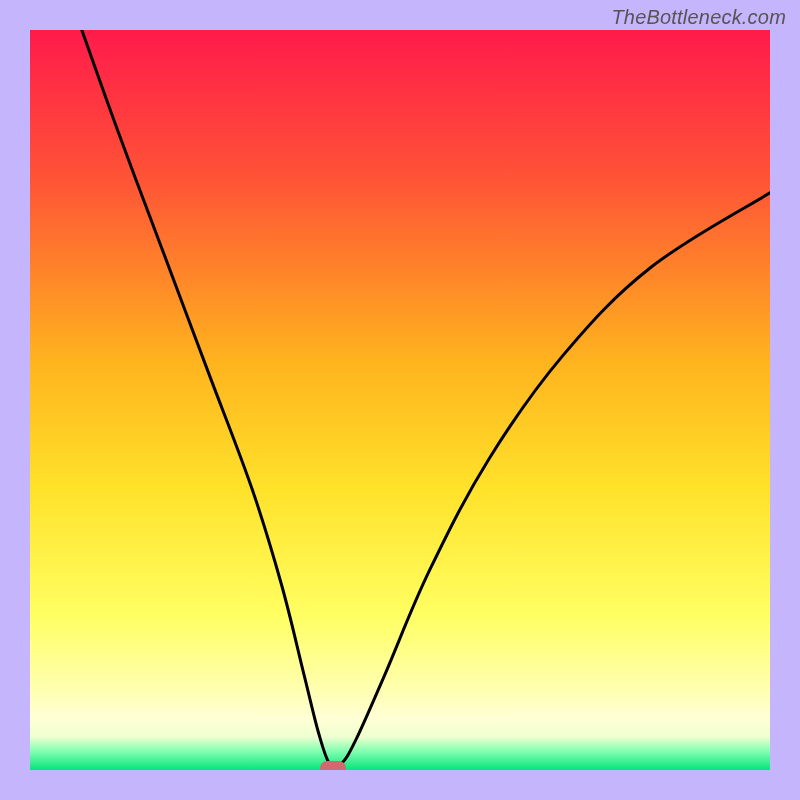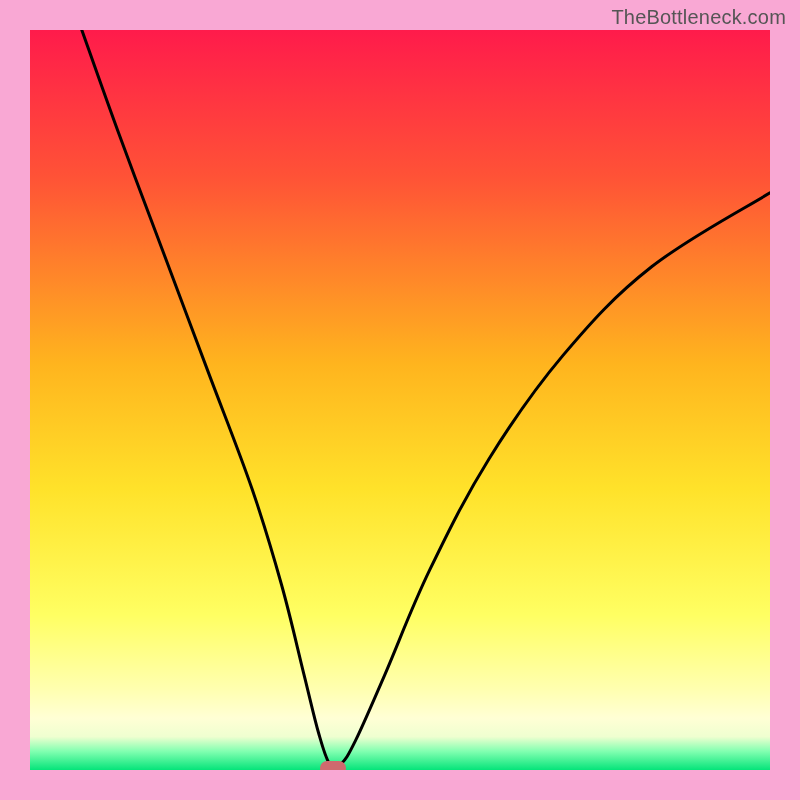--- a/index.html
+++ b/index.html
@@ -7,21 +7,22 @@
     padding: 0;
     width: 800px;
     height: 800px;
     background: #000;
     font-family: Arial, Helvetica, sans-serif;
   }
   .container {
     position: relative;
     width: 800px;
     height: 800px;
-    background: #f9a8d4;
+    background: #c4b5fd;
+    font-style: italic;
   }
   .watermark {
     position: absolute;
     top: 6px;
     right: 14px;
     color: #555;
     font-size: 20px;
     font-weight: 500;
     letter-spacing: 0.2px;
     z-index: 20;

